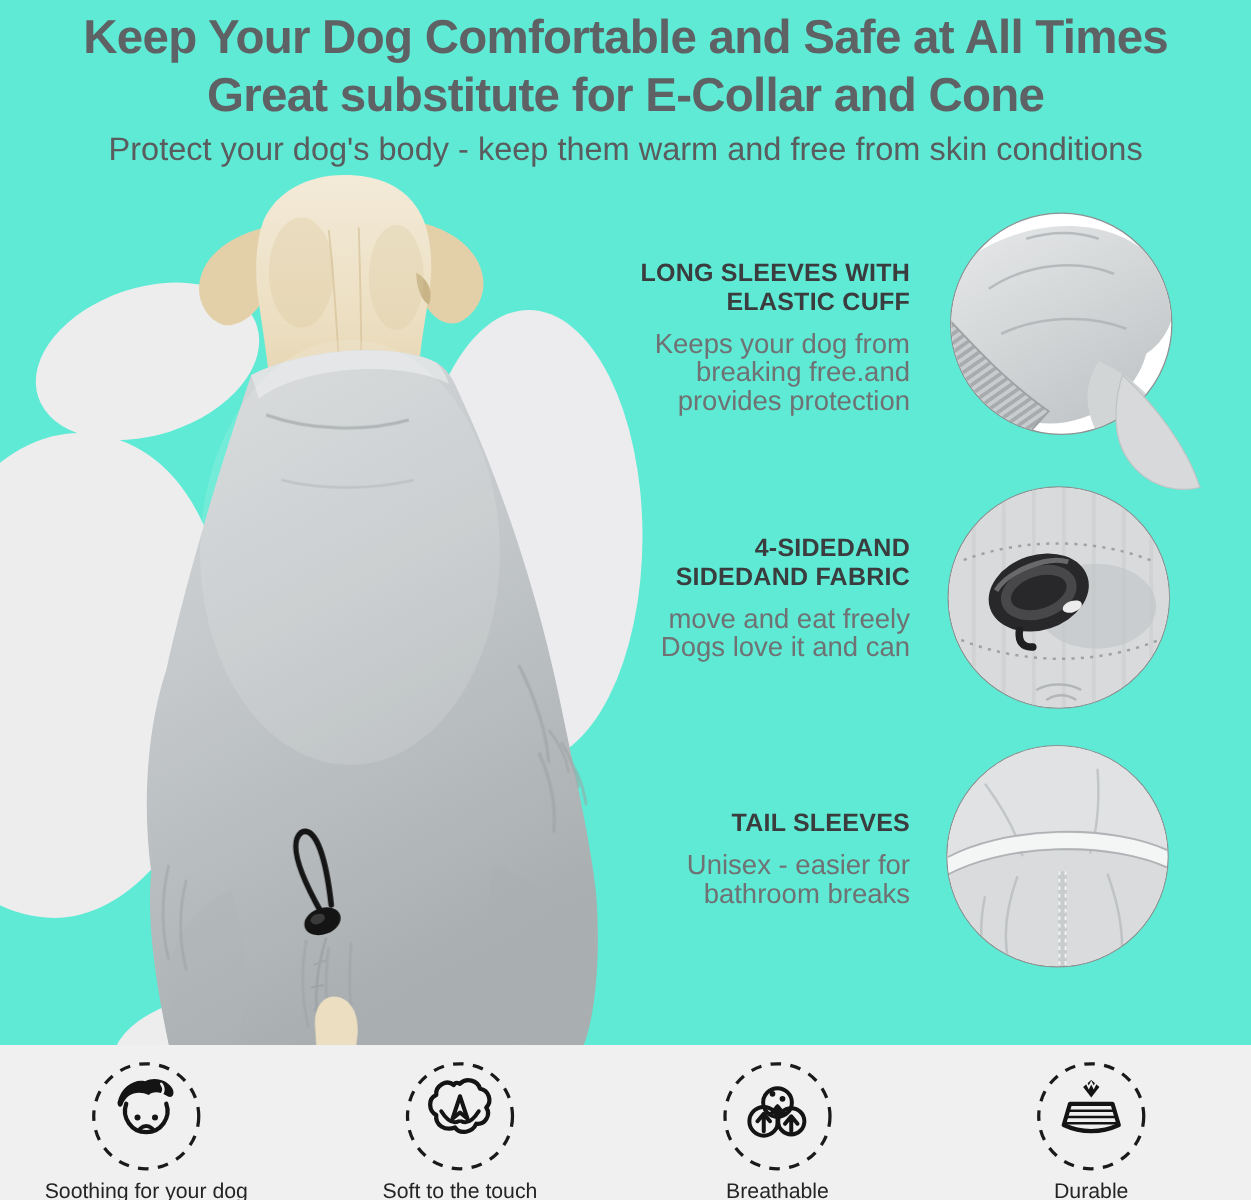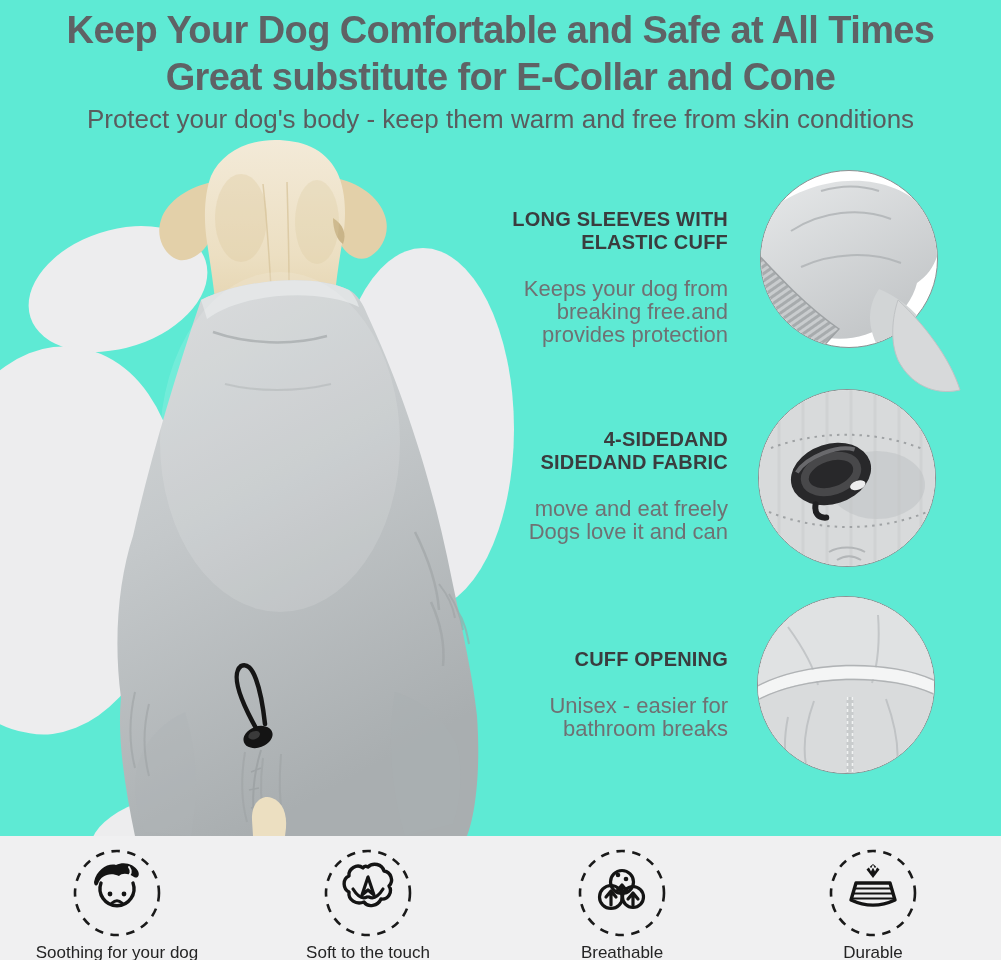--- a/index.html
+++ b/index.html
@@ -15,21 +15,21 @@
   .blob{position:absolute;background:#ededee;border-radius:50%;}
   .paw-toe{left:26px;top:230px;width:184px;height:118px;transform:rotate(-18deg);}
   .paw-pad{left:-78px;top:346px;width:258px;height:388px;border-radius:48% 52% 46% 54%;transform:rotate(10deg);}
   .blob-right{left:332px;top:248px;width:182px;height:362px;background:#ececee;}
   .blob-bottomleft{left:90px;top:790px;width:250px;height:120px;}
   
   .dog{position:absolute;left:95px;top:132px;width:420px;height:704px;}
   
   .feat{position:absolute;right:273px;text-align:right;}
   .feat-title{font-size:20px;font-weight:bold;color:#3a3c3e;line-height:23px;letter-spacing:0.2px;margin-left:37px;}
-  .feat-body{margin-top:23px;font-size:22px;color:#6f7173;line-height:23px;}
+  .feat-body{margin-top:9px;font-size:22px;color:#6f7173;line-height:23px;}
   .f1{top:208px;} .f2{top:428px;} .f3{top:648px;}
   .photo-circle{position:absolute;width:176px;height:176px;border-radius:50%;
     border:1px solid #8e9092;overflow:hidden;background:#fff;}
   .c1{left:760px;top:170px;} .c2{left:758px;top:389px;} .c3{left:757px;top:596px;}
   .spill{position:absolute;left:868px;top:296px;width:100px;height:104px;}
   
   .band{position:absolute;left:0;top:836px;width:1001px;height:124px;background:#f0f0f1;}
   .badge{position:absolute;top:845px;width:210px;display:flex;flex-direction:column;align-items:center;}
   .b1{left:12px;} .b2{left:263px;} .b3{left:517px;} .b4{left:768px;}
   .badge-label{margin-top:2px;font-size:17px;color:#242424;line-height:19px;}
@@ -170,21 +170,21 @@
       </g>
       <g stroke="#b3b6b8" stroke-width="2" fill="none">
         <path d="M70,162 C80,156 96,156 106,162"></path>
         <path d="M78,170 C86,165 94,165 102,170"></path>
       </g>
     </svg>
   </div>
 
   <div class="feat f3">
     <div class="feat-title">
-      <div>CUFF OPENING</div>
+      <div>TAIL SLEEVES</div>
     </div>
     <div class="feat-body">
       <div>Unisex - easier for</div>
       <div>bathroom breaks</div>
     </div>
   </div>
   <div class="photo-circle c3">
     <svg viewBox="0 0 176 176" width="176" height="176">
       <rect width="176" height="176" fill="#d9dbdc"></rect>
       <path d="M0,0 H176 V86 C130,66 44,68 0,94 Z" fill="#e0e2e3"></path>

